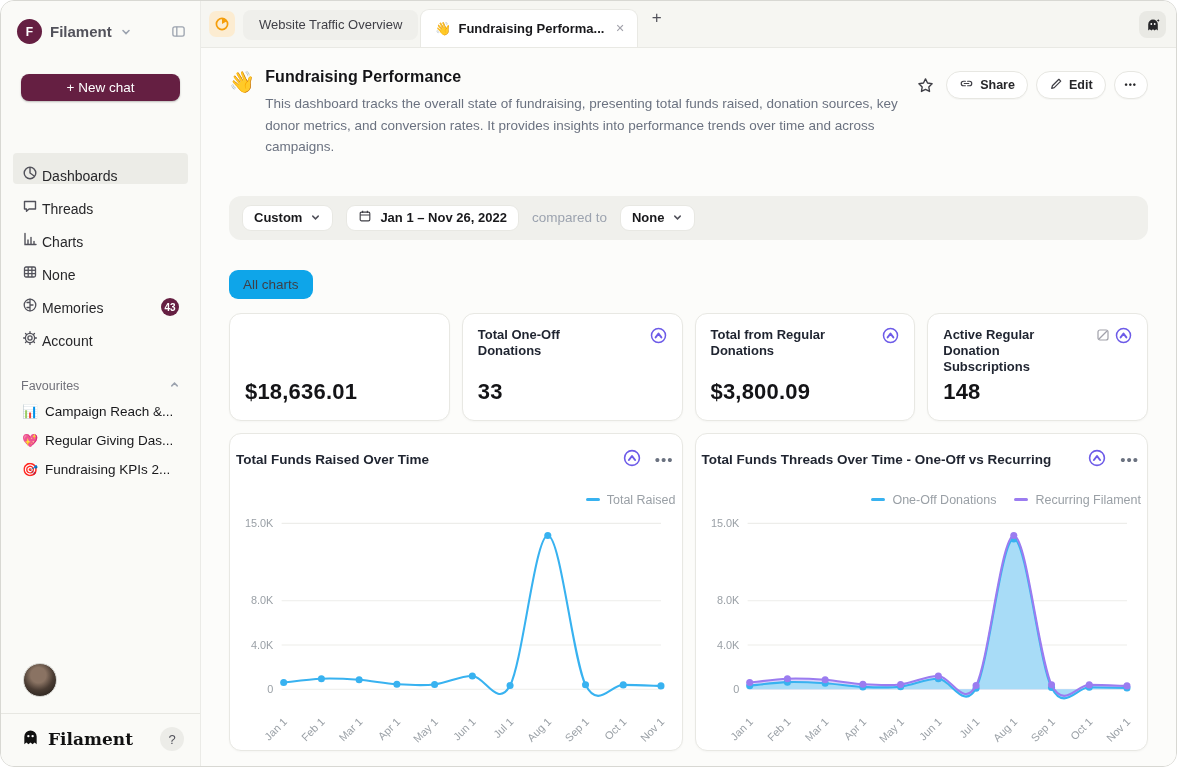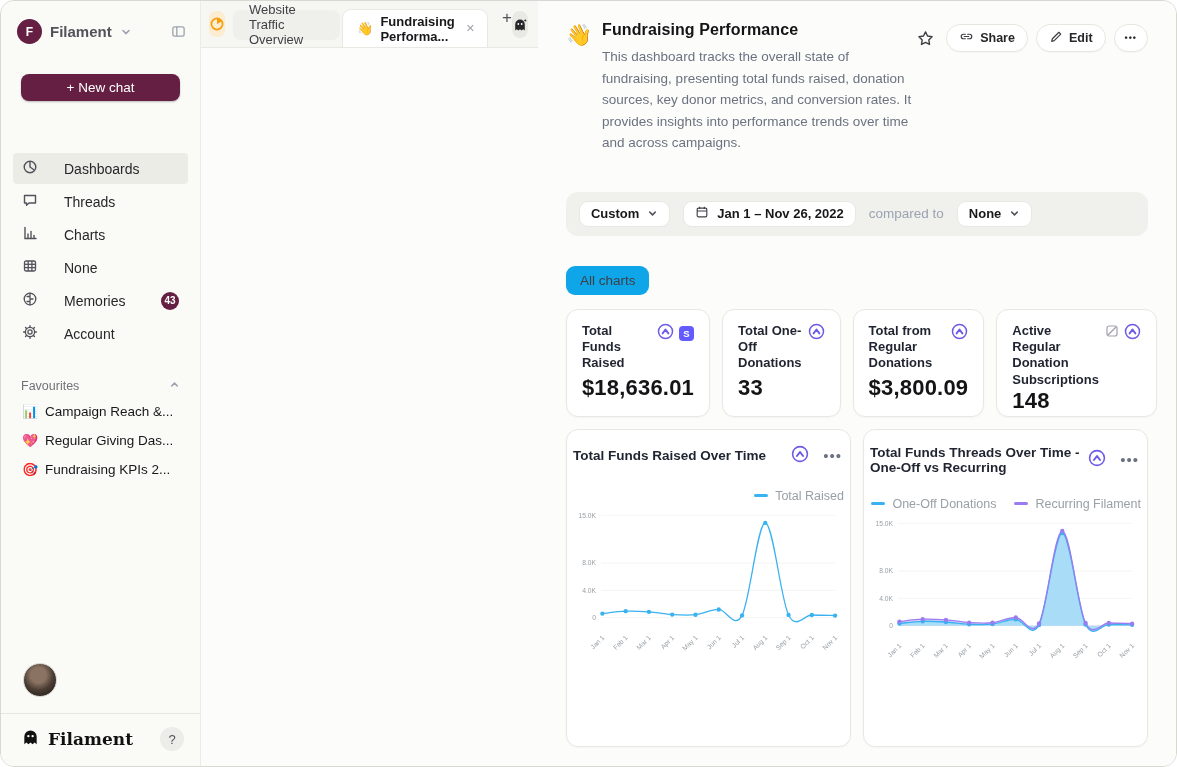--- a/index.html
+++ b/index.html
@@ -8,36 +8,36 @@
 
   
   .sidebar { width:200px; flex:0 0 200px; background:#fafaf7; border-right:1px solid #ebebe7; display:flex; flex-direction:column; }
   .ws-row { display:flex; align-items:center; gap:8px; padding:18px 14px 6px 16px; }
   .ws-logo { width:25px; height:25px; border-radius:50%; background:#651f42; color:#fff; font-size:12px; font-weight:700; display:flex; align-items:center; justify-content:center; }
   .ws-name { font-size:15px; font-weight:600; color:#52525b; flex:0 0 auto; }
   .ws-row .spacer { flex:1; }
   .icon-btn { background:none; border:none; color:#9ca3af; cursor:pointer; display:flex; align-items:center; }
   .new-chat { margin:24px 20px 0; height:27px; background:#651f42; color:#fff; border:none; border-radius:8px; font-size:13.5px; font-weight:500; cursor:pointer; box-shadow:0 1px 2px rgba(0,0,0,.25); font-family:inherit; }
   .nav { margin-top:52px; padding:0 12px; display:flex; flex-direction:column; gap:2px; }
-  .nav-item { display:flex; align-items:center; gap:26px; height:31px; padding:0 9px; border-radius:4px; font-size:14px; color:#27272a; cursor:pointer; }
+  .nav-item { display:flex; align-items:flex-end; gap:4px; height:31px; padding:0 9px; border-radius:4px; font-size:14px; color:#27272a; cursor:pointer; }
   .nav-item.active { background:#ececE7; }
   .nav-item svg { flex:0 0 auto; }
   .nav-badge { margin-left:auto; min-width:18px; height:18px; border-radius:50%; background:#651f42; color:#fff; font-size:10px; font-weight:700; display:flex; align-items:center; justify-content:center; }
   .fav-header { display:flex; align-items:center; justify-content:space-between; margin:30px 20px 4px; font-size:12.5px; color:#71717a; }
   .fav-list { padding:0 12px; display:flex; flex-direction:column; }
   .fav-item { display:flex; align-items:center; gap:7px; height:29px; padding:0 9px; border-radius:8px; font-size:13.5px; color:#18181b; cursor:pointer; white-space:nowrap; overflow:hidden; }
   .fav-emoji { font-size:13px; width:16px; text-align:center; }
   .side-bottom { margin-top:auto; }
   .avatar { width:34px; height:34px; border-radius:50%; margin:0 0 16px 22px; background:radial-gradient(circle at 45% 35%, #8a7363 0 28%, #4a3c33 55%, #191512 100%); border:1px solid #d4d4d0; cursor:pointer; }
   .side-footer { border-top:1px solid #e7e7e2; padding:13px 16px 15px 20px; display:flex; align-items:center; }
   .brand { display:flex; align-items:center; gap:8px; font-family:"DejaVu Serif", serif; font-weight:700; font-size:17px; color:#111; }
   .help-btn { margin-left:auto; width:24px; height:24px; border-radius:50%; background:#ececE8; border:none; color:#52525b; font-size:13px; cursor:pointer; }
 
   
-  .main { flex:1; display:flex; flex-direction:row; min-width:0; }
+  .main { flex:1; display:flex; flex-direction:column; min-width:0; }
   .tabbar { height:47px; flex:0 0 47px; background:#f6f6f2; border-bottom:1px solid #e9e9e4; display:flex; align-items:flex-end; padding:0 10px 0 8px; }
   .app-icon { width:26px; height:26px; border-radius:7px; background:#fcecd1; display:flex; align-items:center; justify-content:center; margin:0 8px 10px 0; cursor:pointer; border:none; }
   .tab { display:flex; align-items:center; gap:7px; font-size:13px; cursor:pointer; }
   .tab.inactive { background:#efefeb; border-radius:8px; height:30px; padding:0 16px; margin:0 2px 8px 0; color:#3f3f46; font-weight:500; align-self:center; margin-top:9px; }
   .tab.active { background:#fff; border:1px solid #e9e9e4; border-bottom:none; border-radius:9px 9px 0 0; height:38px; padding:0 12px 0 14px; color:#18181b; font-weight:600; }
   .tab-close { background:none; border:none; color:#a1a1aa; font-size:11px; cursor:pointer; padding:0 0 0 4px; }
   .newtab-btn { background:none; border:none; font-size:17px; color:#52525b; margin:0 0 12px 14px; cursor:pointer; align-self:center; }
   .tab-spacer { flex:1; }
   .ghost-btn { width:27px; height:27px; border-radius:8px; background:#e9e9e4; border:none; display:flex; align-items:center; justify-content:center; margin-bottom:9px; cursor:pointer; position:relative; }
 
@@ -283,30 +283,20 @@
             </svg>
         </button>
       </div>
 
       
       <button class="chip">All charts</button>
 
       
       <div class="kpi-grid">
         <div class="card kpi-card">
-          <div class="kpi-top">
-            <span class="kpi-title">Total Funds Raised</span>
-            <span class="kpi-icons">
-              <span><svg width="17" height="17" viewBox="0 0 17 17" fill="none">
-                    <circle cx="8.5" cy="8.5" r="7" stroke="#6d5be8" stroke-width="1.5"></circle>
-                    <path d="M5.6 10.4 L8.5 6.6 L11.4 10.4" stroke="#6d5be8" stroke-width="1.9" stroke-linecap="round" stroke-linejoin="round" fill="none"></path>
-                  </svg></span>
-              <span class="stripe-badge">S</span>
-            </span>
-          </div>
           <div class="kpi-value">$18,636.01</div>
         </div>
 
         <div class="card kpi-card">
           <div class="kpi-top">
             <span class="kpi-title">Total One-Off Donations</span>
             <span class="kpi-icons">
               <span><svg width="17" height="17" viewBox="0 0 17 17" fill="none">
                     <circle cx="8.5" cy="8.5" r="7" stroke="#6d5be8" stroke-width="1.5"></circle>
                     <path d="M5.6 10.4 L8.5 6.6 L11.4 10.4" stroke="#6d5be8" stroke-width="1.9" stroke-linecap="round" stroke-linejoin="round" fill="none"></path>

